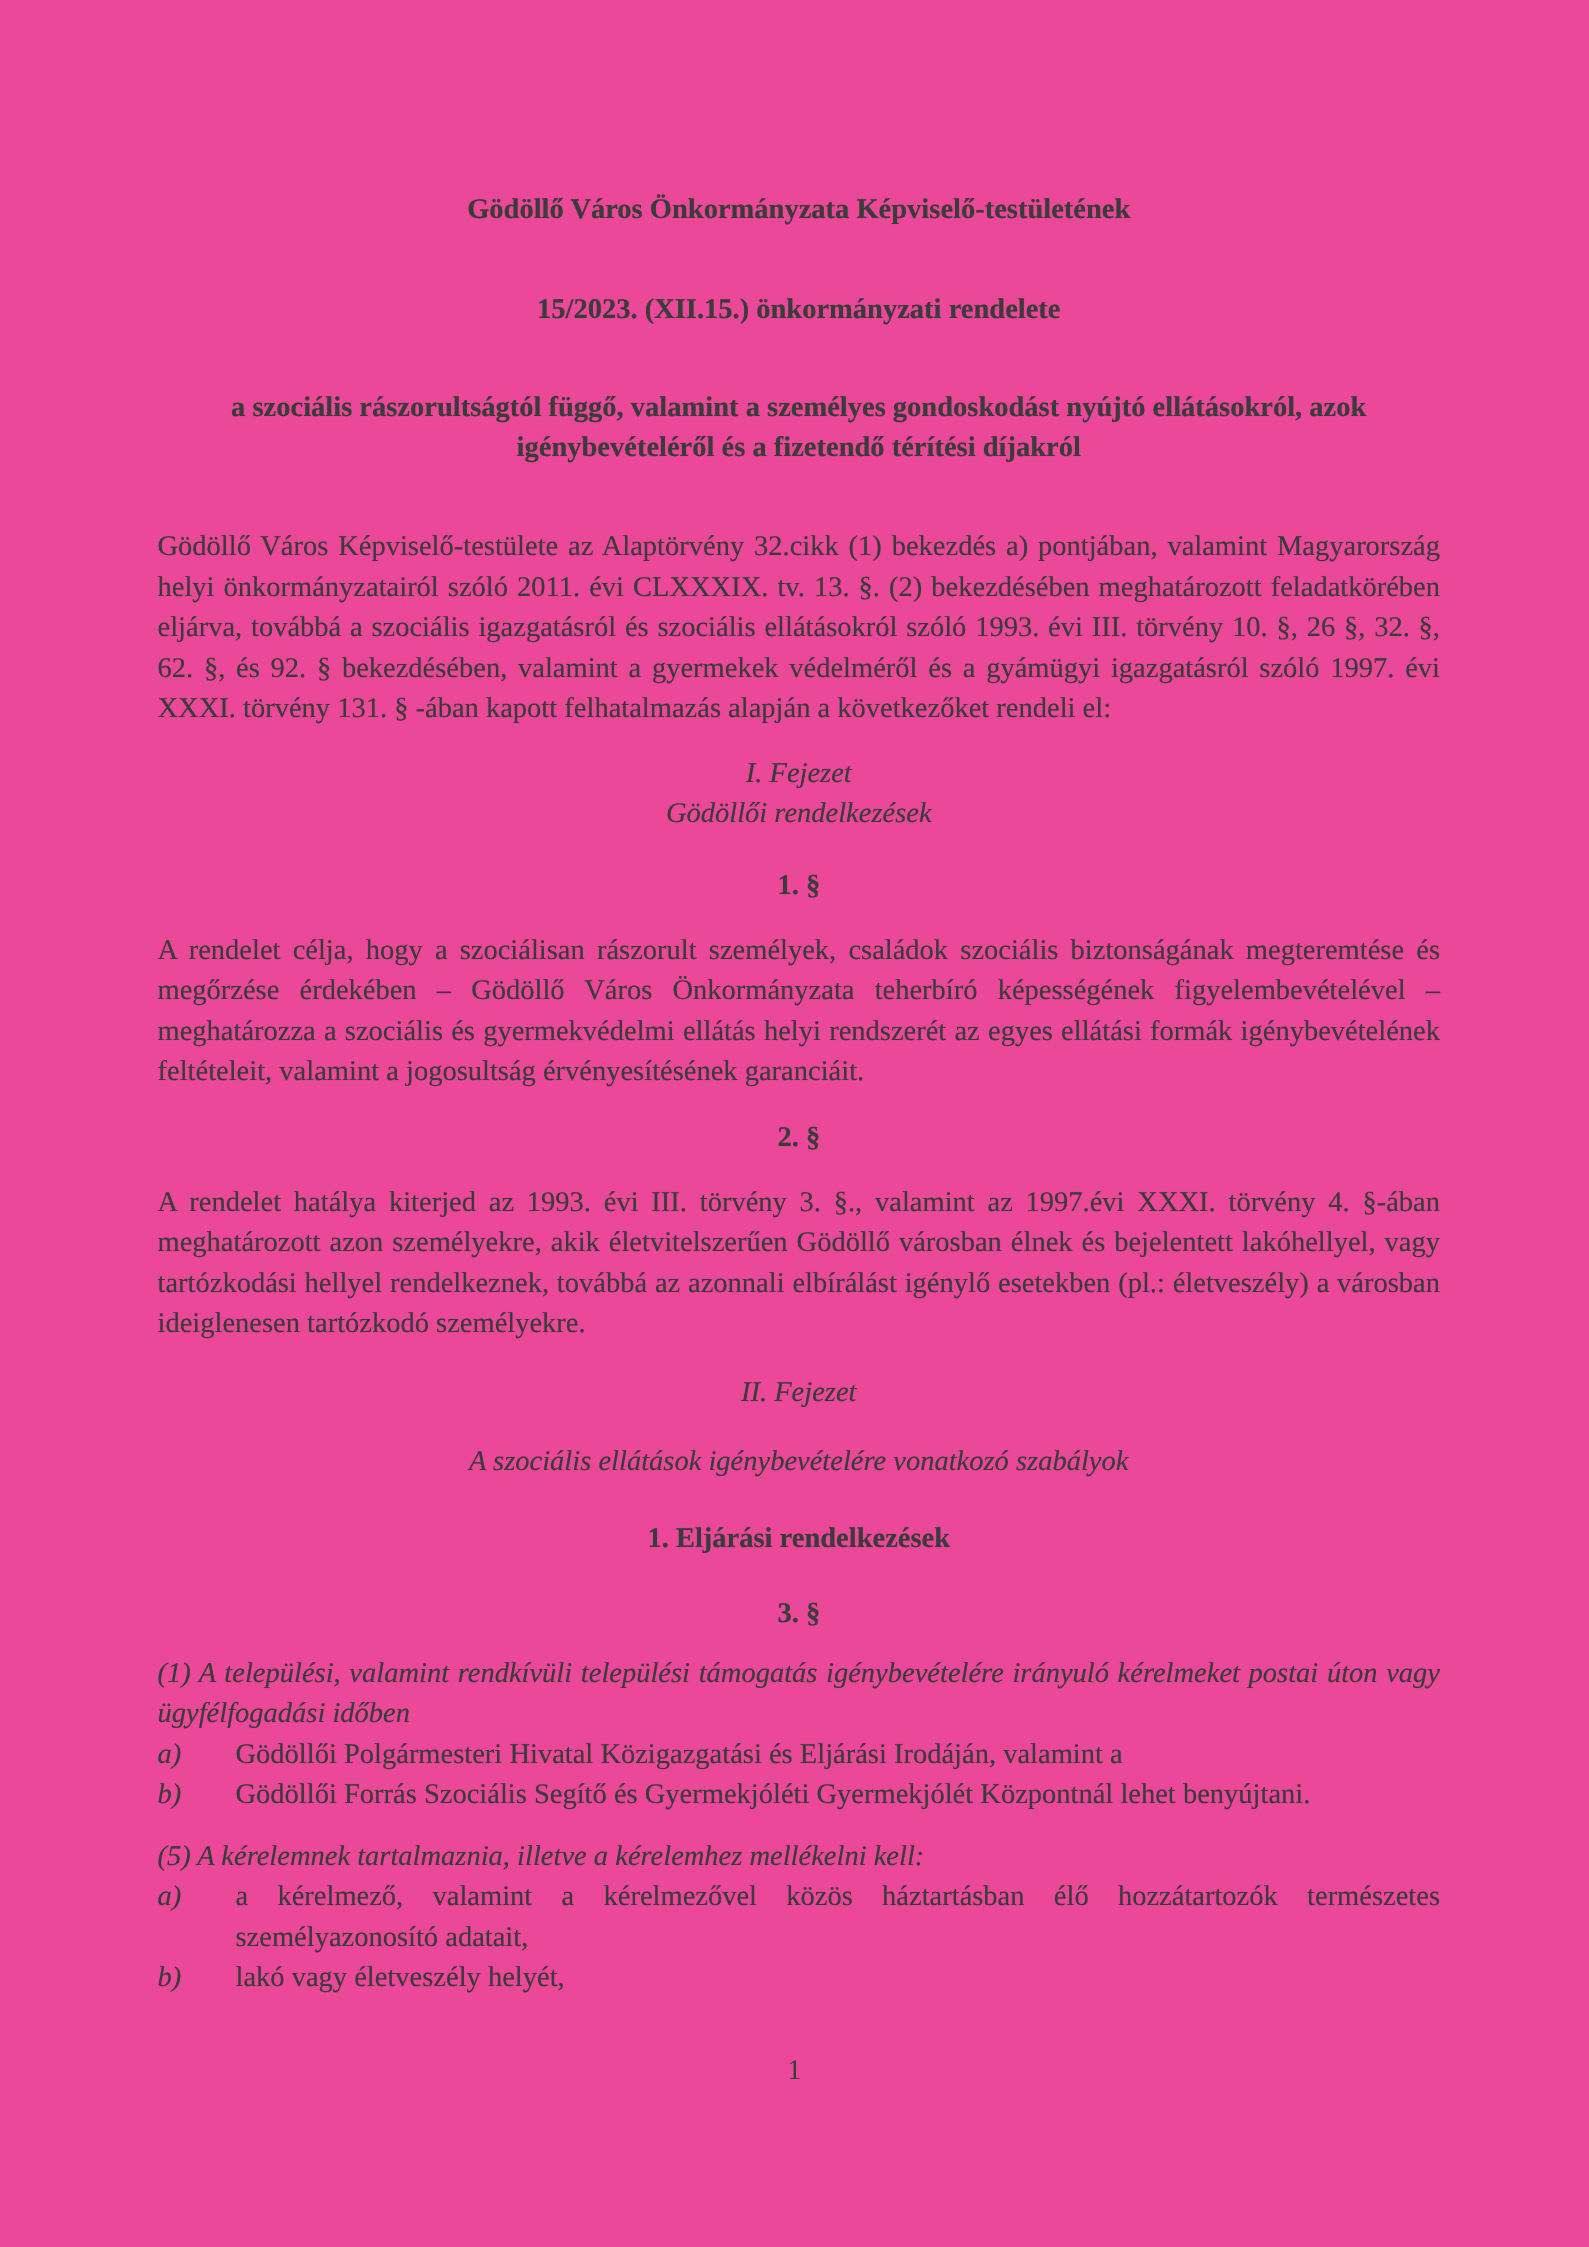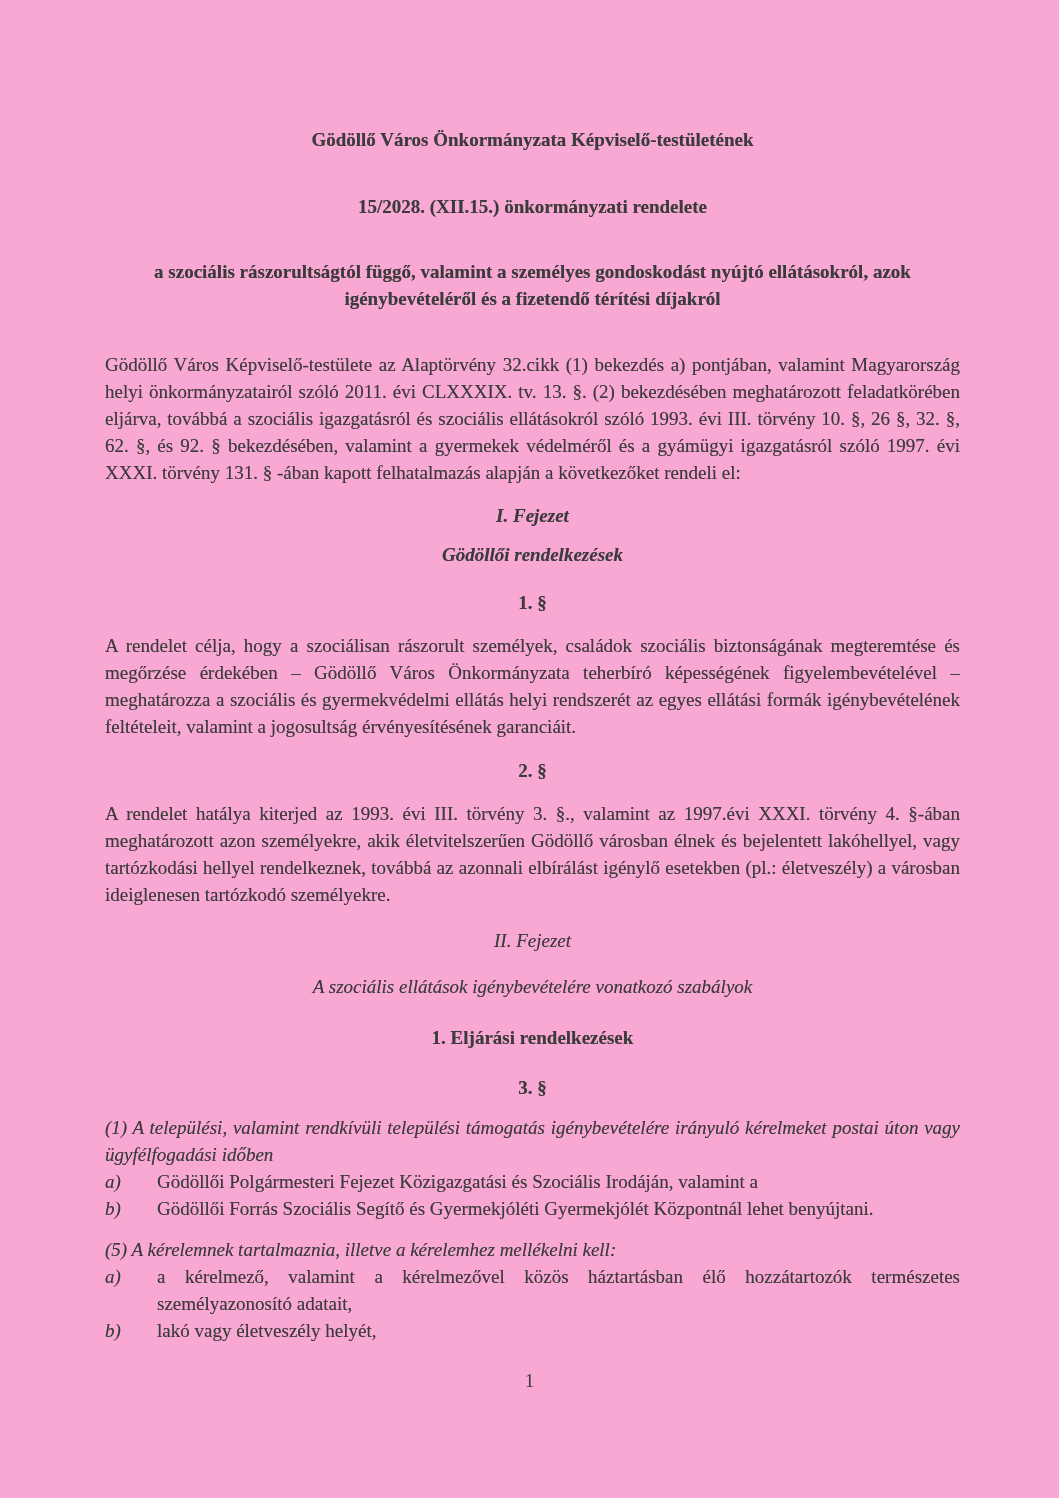--- a/index.html
+++ b/index.html
@@ -11,40 +11,40 @@
     width: 1059px;
     height: 1498px;
     position: relative;
     font-family: "Liberation Serif", "DejaVu Serif", serif;
     color: #3b3b3b;
     -webkit-font-smoothing: antialiased;
   }
   .page {
     position: absolute;
     inset: 0;
-    background: #f9a8d4;
+    background: #ec4899;
     overflow: hidden;
   }
   .content {
     padding: 126px 99px 0 105px;
     font-size: 19px;
     line-height: 27px;
     text-shadow: 0 0 0.6px rgba(70,70,70,0.55);
   }
   .center { text-align: center; }
   .bold { font-weight: bold; }
   .italic { font-style: italic; }
   .justify { text-align: justify; }
 
   .doc-title          { margin: 0 0 40px 0; }
   .doc-subtitle       { margin: 0 0 38px 0; }
   .doc-subject        { margin: 0 0 39px 0; padding: 0 10px; }
   .preamble           { margin: 0 0 16px 0; }
   .chapter-block      { margin: 0 0 21px 0; }
-  .chapter-block .line{ margin: 12px; font-weight: bold; }
+  .chapter-block .line{ margin: 0; }
   .section-sign       { margin: 0 0 16px 0; }
   .body-para          { margin: 0 0 17px 0; }
   .body-para-2        { margin: 0 0 19px 0; }
   .chapter-block-2    { margin: 0 0 24px 0; }
   .sub-rule-title     { margin: 0 0 23px 0; }
   .section-sign-3     { margin: 0 0 13px 0; }
   .clause             { margin: 0 0 14px 0; }
   .clause .intro      { margin: 0; font-style: italic; }
   .list-item {
     display: flex;
@@ -70,21 +70,21 @@
   }
 </style>
 </head>
 <body>
 
 <div class="page">
   <div class="content">
 
     <p class="center bold doc-title">Gödöllő Város Önkormányzata Képviselő-testületének</p>
 
-    <p class="center bold doc-subtitle">15/2028. (XII.15.) önkormányzati rendelete</p>
+    <p class="center bold doc-subtitle">15/2023. (XII.15.) önkormányzati rendelete</p>
 
     <p class="center bold doc-subject">a szociális rászorultságtól függő, valamint a személyes gondoskodást nyújtó ellátásokról, azok igénybevételéről és a fizetendő térítési díjakról</p>
 
     <p class="justify preamble">Gödöllő Város Képviselő-testülete az Alaptörvény 32.cikk (1) bekezdés a) pontjában, valamint Magyarország helyi önkormányzatairól szóló 2011. évi CLXXXIX. tv. 13. §. (2) bekezdésében meghatározott feladatkörében eljárva, továbbá a szociális igazgatásról és szociális ellátásokról szóló 1993. évi III. törvény 10. §, 26 §, 32. §, 62. §, és 92. § bekezdésében, valamint a gyermekek védelméről és a gyámügyi igazgatásról szóló 1997. évi XXXI. törvény 131. § -ában kapott felhatalmazás alapján a következőket rendeli el:</p>
 
     <div class="center italic chapter-block">
       <p class="line">I. Fejezet</p>
       <p class="line">Gödöllői rendelkezések</p>
     </div>
 
@@ -102,21 +102,21 @@
     </div>
 
     <p class="center bold sub-rule-title">1. Eljárási rendelkezések</p>
 
     <p class="center bold section-sign-3">3. §</p>
 
     <div class="clause">
       <p class="justify intro">(1) A települési, valamint rendkívüli települési támogatás igénybevételére irányuló kérelmeket postai úton vagy ügyfélfogadási időben</p>
       <div class="list-item">
         <span class="marker">a)</span>
-        <span class="item-text">Gödöllői Polgármesteri Fejezet Közigazgatási és Szociális Irodáján, valamint a</span>
+        <span class="item-text">Gödöllői Polgármesteri Hivatal Közigazgatási és Eljárási Irodáján, valamint a</span>
       </div>
       <div class="list-item">
         <span class="marker">b)</span>
         <span class="item-text">Gödöllői Forrás Szociális Segítő és Gyermekjóléti Gyermekjólét Központnál lehet benyújtani.</span>
       </div>
     </div>
 
     <div class="clause">
       <p class="justify intro">(5) A kérelemnek tartalmaznia, illetve a kérelemhez mellékelni kell:</p>
       <div class="list-item">

